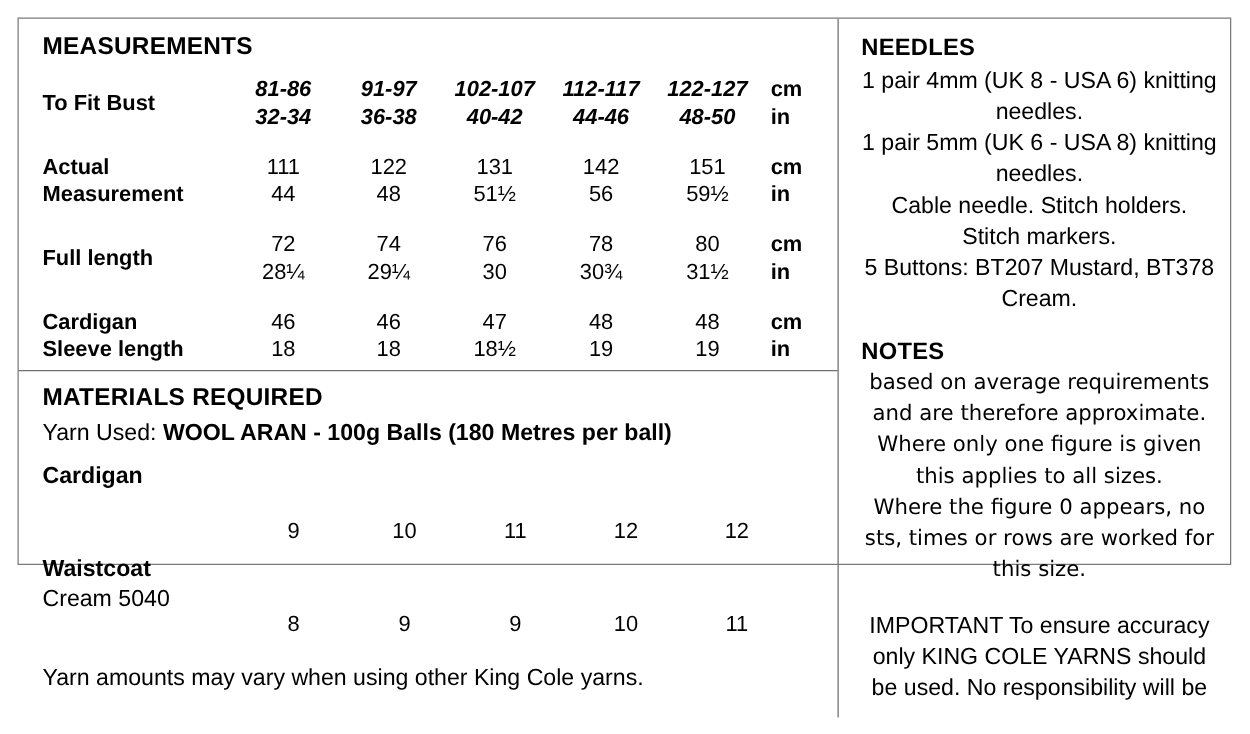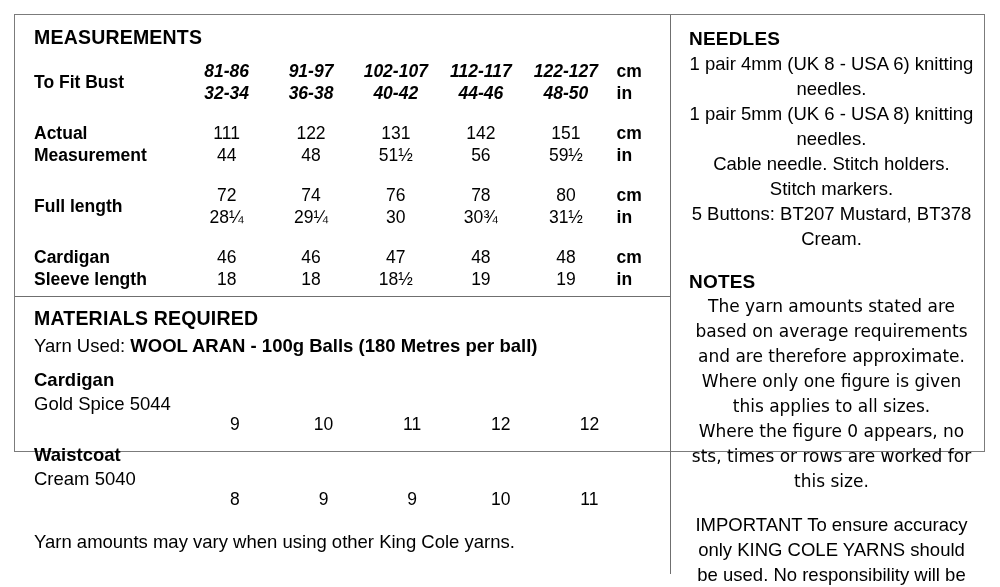--- a/index.html
+++ b/index.html
@@ -322,21 +322,20 @@
 
       <div class="sec-title mat-title">MATERIALS REQUIRED</div>
 
       <div class="yarn-used">
         <span class="lead">Yarn Used:</span>
         <span class="strong">WOOL ARAN - 100g Balls (180 Metres per ball)</span>
       </div>
 
       <div class="garment-block" style="top:353px;">
         <div class="garment-name">Cardigan</div>
-        <div class="garment-shade">Gold Spice 5044</div>
       </div>
       <table class="balls-row" style="top:398px; left:19px;">
         <tbody>
             <tr>
           <td class="balls-lead"></td>
           <td class="balls-val">9</td>
           <td class="balls-val">10</td>
           <td class="balls-val">11</td>
           <td class="balls-val">12</td>
           <td class="balls-val">12</td>
@@ -378,21 +377,20 @@
           <span class="rc-line">Cable needle. Stitch holders.</span>
           <span class="rc-line">Stitch markers.</span>
           <span class="rc-line">5 Buttons: BT207 Mustard, BT378</span>
           <span class="rc-line">Cream.</span>
         </div>
 
         <div class="rc-gap"></div>
 
         <div class="rc-head">NOTES</div>
         <div class="rc-body-alt">
-          <span class="rc-line">The yarn amounts stated are</span>
           <span class="rc-line">based on average requirements</span>
           <span class="rc-line">and are therefore approximate.</span>
           <span class="rc-line">Where only one figure is given</span>
           <span class="rc-line">this applies to all sizes.</span>
           <span class="rc-line">Where the figure 0 appears, no</span>
           <span class="rc-line">sts, times or rows are worked for</span>
           <span class="rc-line">this size.</span>
         </div>
 
         <div class="rc-gap"></div>

